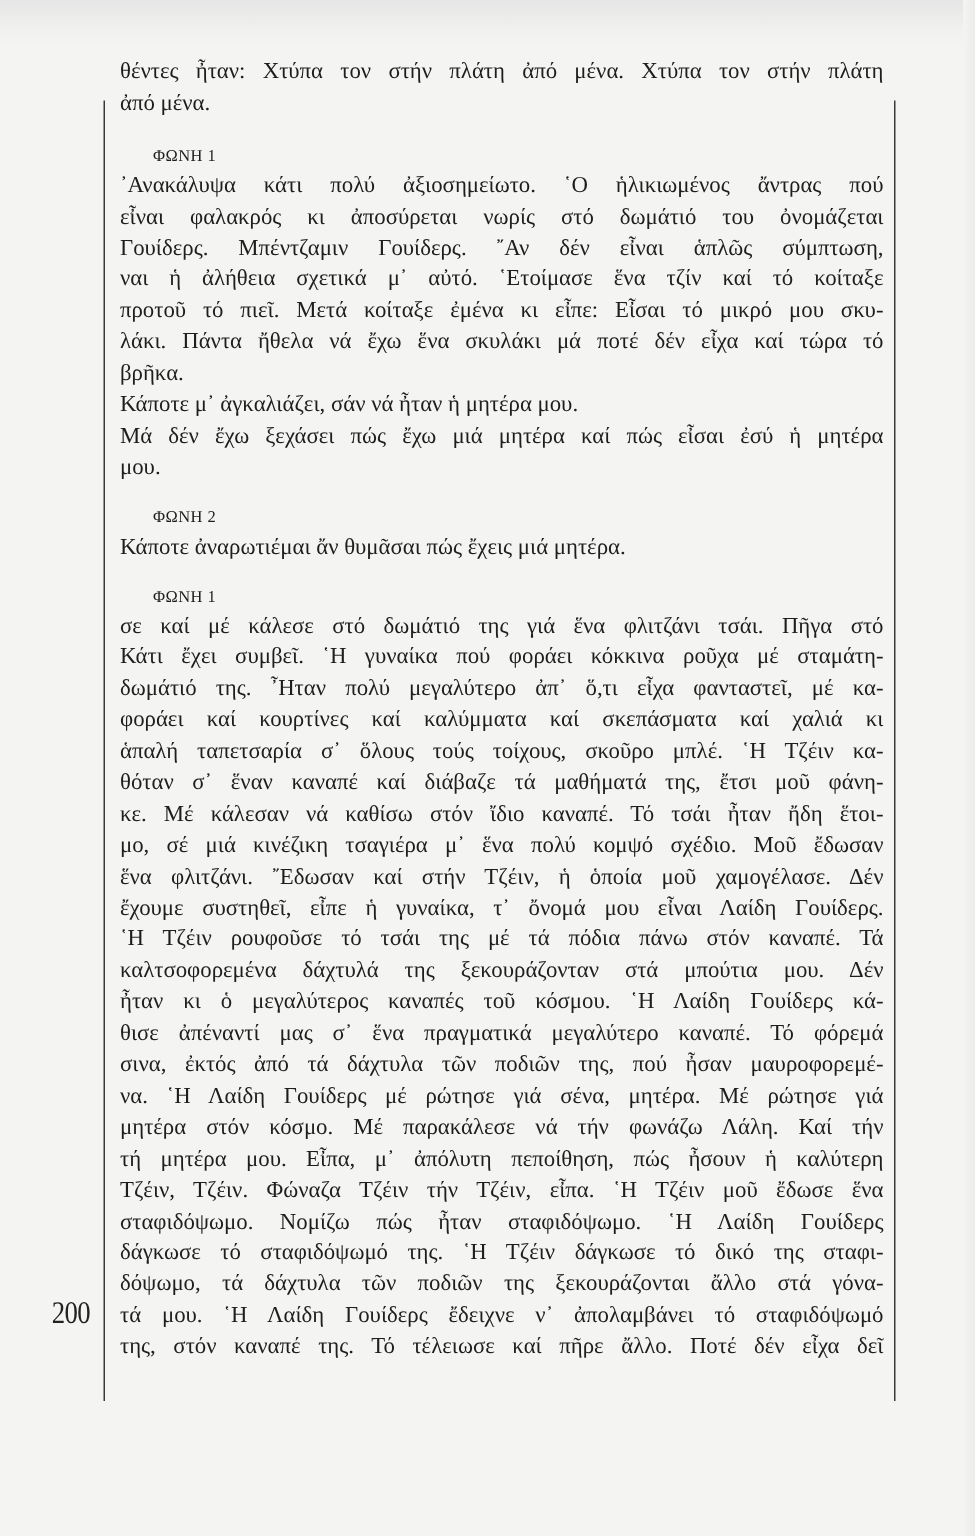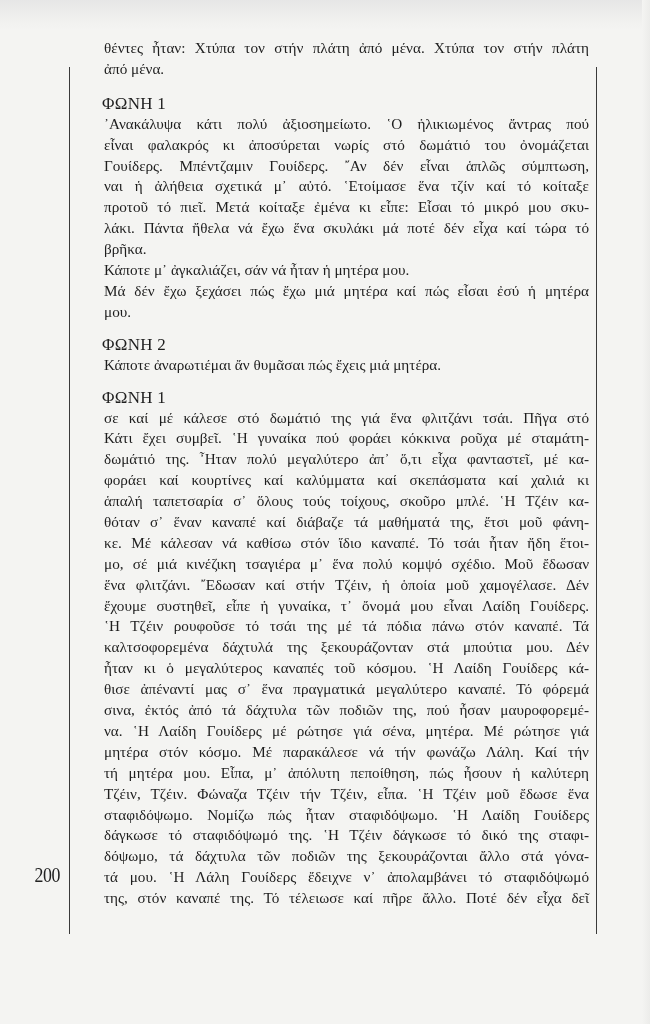--- a/index.html
+++ b/index.html
@@ -63,28 +63,27 @@
       width: 509px;
       font-size: 15.2px;
       line-height: 20.9px;
     }
     .line {
       display: block;
       white-space: nowrap;
       text-align: justify;
       text-align-last: justify;
       height: 20.9px;
-      margin-left: 24px;
     }
     .line.last {
       text-align-last: left;
     }
     .speaker {
       display: block;
-      font-size: 17px;
+      font-size: 11px;
       letter-spacing: 0.3px;
       padding-left: 22px;
       height: 20px;
       line-height: 20px;
     }
     .gap-s { height: 14px; }
     .gap-m { height: 12px; }
   </style>
 </head>
 <body>
@@ -146,16 +145,16 @@
     <span class="line">ἦταν κι ὁ μεγαλύτερος καναπές τοῦ κόσμου. ῾Η Λαίδη Γουίδερς κά-</span>
     <span class="line">θισε ἀπέναντί μας σ᾿ ἕνα πραγματικά μεγαλύτερο καναπέ. Τό φόρεμά</span>
     <span class="line">σινα, ἐκτός ἀπό τά δάχτυλα τῶν ποδιῶν της, πού ἦσαν μαυροφορεμέ-</span>
     <span class="line">να. ῾Η Λαίδη Γουίδερς μέ ρώτησε γιά σένα, μητέρα. Μέ ρώτησε γιά</span>
     <span class="line">μητέρα στόν κόσμο. Μέ παρακάλεσε νά τήν φωνάζω Λάλη. Καί τήν</span>
     <span class="line">τή μητέρα μου. Εἶπα, μ᾿ ἀπόλυτη πεποίθηση, πώς ἦσουν ἡ καλύτερη</span>
     <span class="line">Τζέιν, Τζέιν. Φώναζα Τζέιν τήν Τζέιν, εἶπα. ῾Η Τζέιν μοῦ ἔδωσε ἕνα</span>
     <span class="line">σταφιδόψωμο. Νομίζω πώς ἦταν σταφιδόψωμο. ῾Η Λαίδη Γουίδερς</span>
     <span class="line">δάγκωσε τό σταφιδόψωμό της. ῾Η Τζέιν δάγκωσε τό δικό της σταφι-</span>
     <span class="line">δόψωμο, τά δάχτυλα τῶν ποδιῶν της ξεκουράζονται ἄλλο στά γόνα-</span>
-    <span class="line">τά μου. ῾Η Λάλη Γουίδερς ἔδειχνε ν᾿ ἀπολαμβάνει τό σταφιδόψωμό</span>
+    <span class="line">τά μου. ῾Η Λαίδη Γουίδερς ἔδειχνε ν᾿ ἀπολαμβάνει τό σταφιδόψωμό</span>
     <span class="line">της, στόν καναπέ της. Τό τέλειωσε καί πῆρε ἄλλο. Ποτέ δέν εἶχα δεῖ</span>
   </div>
 </div>
 
 </body></html>

